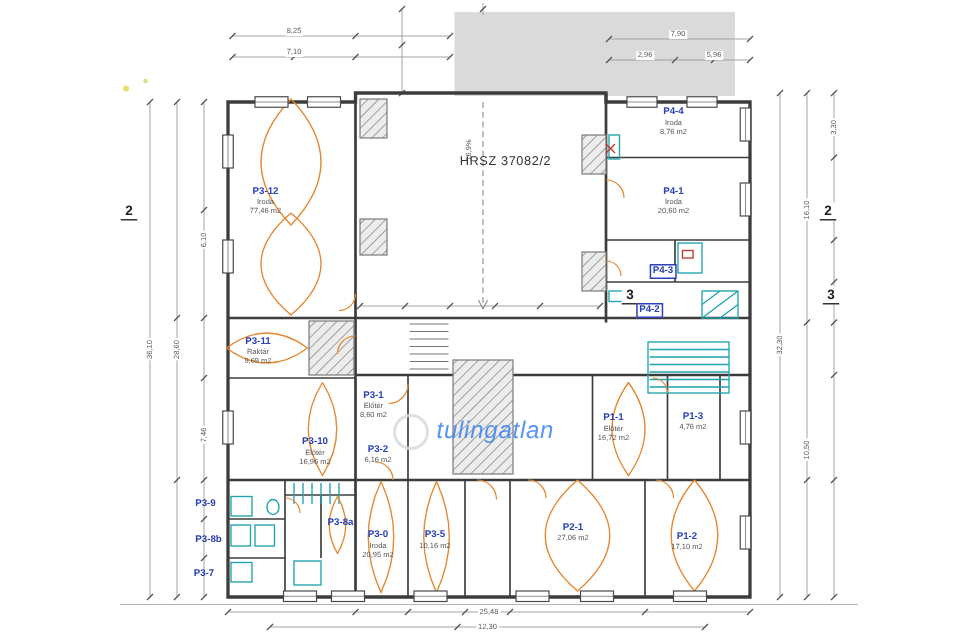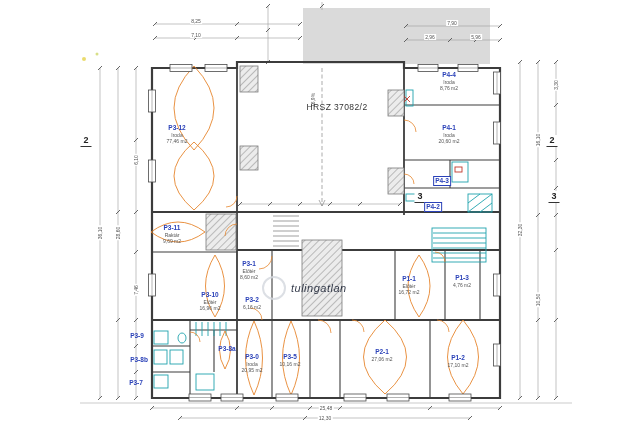--- a/index.html
+++ b/index.html
@@ -12,21 +12,21 @@
   .room-sub{font-size:5px;color:#555;}
   .dim{position:absolute;transform:translate(-50%,-50%);font-size:5px;color:#555;background:#fff;
        padding:0 1px;white-space:nowrap;z-index:2;}
   .dim.v{transform:translate(-50%,-50%) rotate(-90deg);}
   .sect{position:absolute;transform:translate(-50%,-50%);font-size:9px;font-weight:700;color:#222;
         border-bottom:1.2px solid #333;padding:0 3px 1px;background:#fff;z-index:3;}
   .hrsz{position:absolute;transform:translate(-50%,-50%);font-size:8.5px;color:#333;
         letter-spacing:.4px;white-space:nowrap;z-index:3;}
   .wm{position:absolute;display:flex;align-items:center;opacity:.85;z-index:1;}
   .wm-circle{width:20px;height:20px;border:2.5px solid #d6dae0;border-radius:50%;}
-  .wm-text{font-size:11px;font-style:italic;color:#0f172a;margin-left:5px;letter-spacing:.5px;}
+  .wm-text{font-size:16px;font-style:italic;color:#3b82f6;margin-left:5px;letter-spacing:.5px;}
 </style>
 </head>
 <body>
 
 <div class="canvas">
 
   <svg width="640" height="426" viewBox="0 0 640 426">
     <defs>
       <pattern id="hatch" width="5" height="5" patternUnits="userSpaceOnUse" patternTransform="rotate(45)">
         <rect width="5" height="5" fill="#ececec"></rect>

